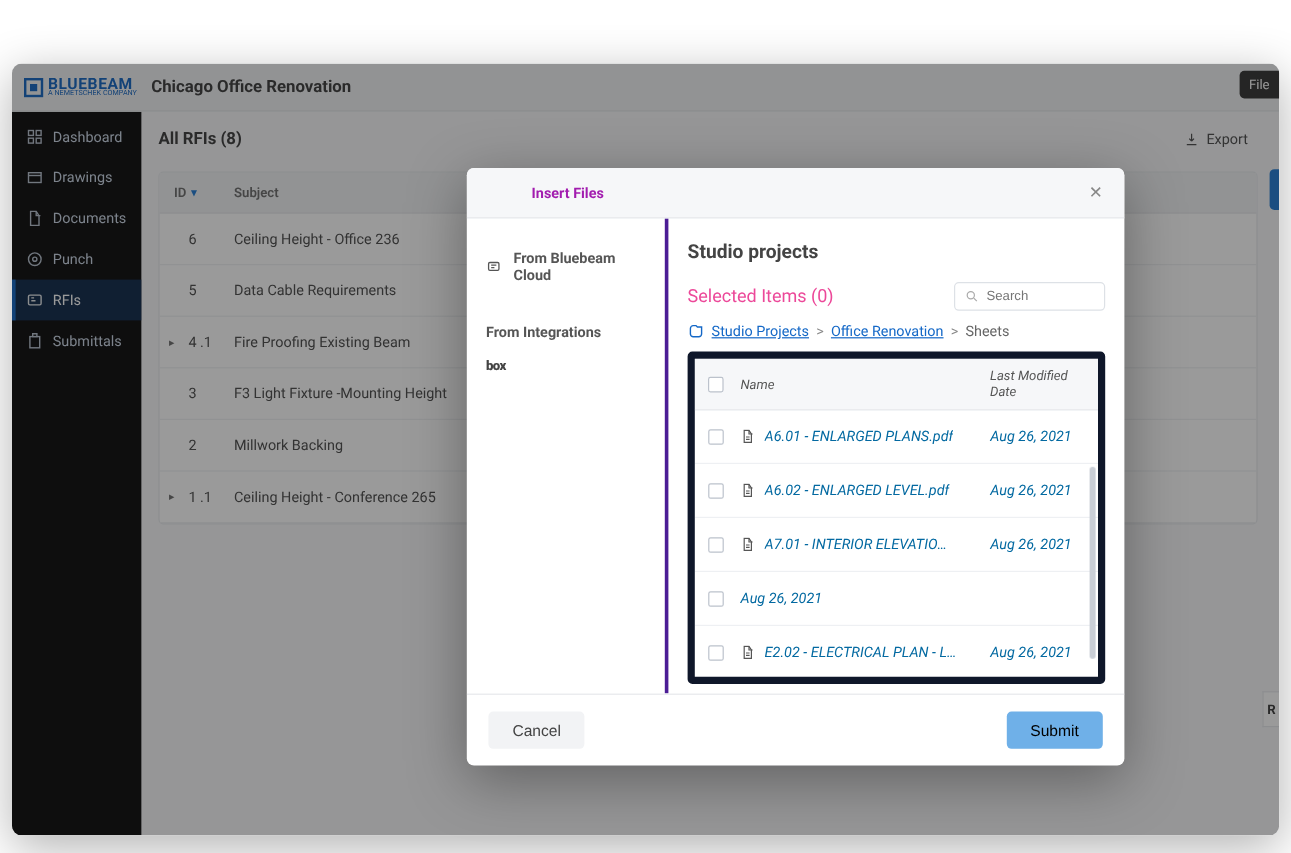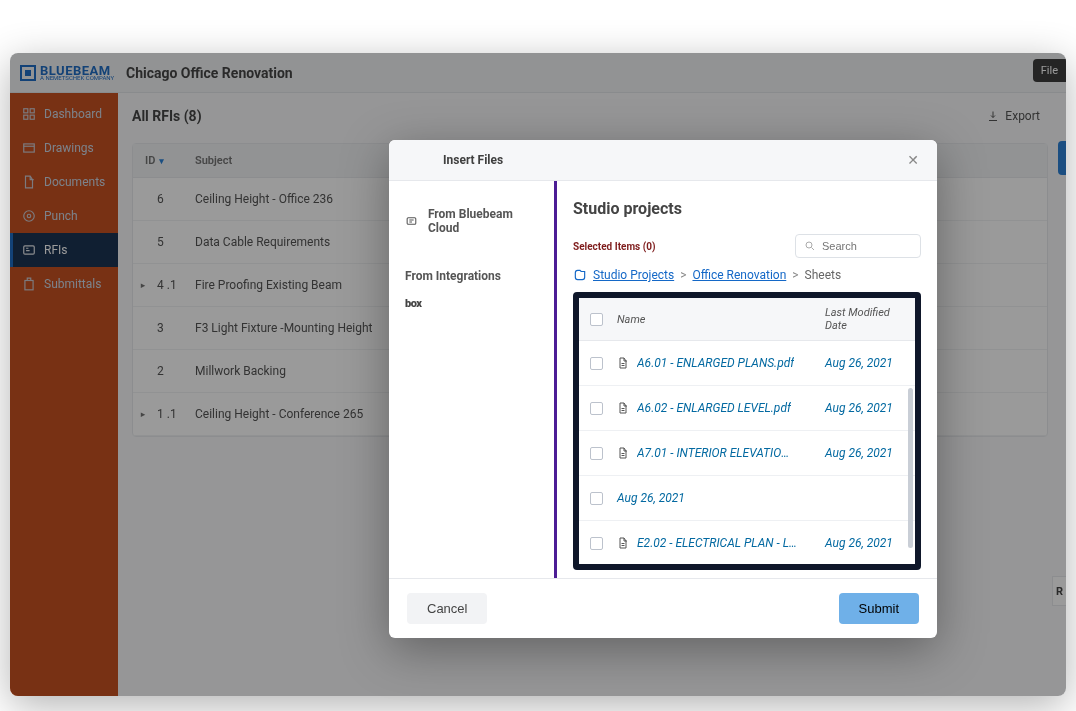--- a/index.html
+++ b/index.html
@@ -74,21 +74,21 @@
       border-radius: 4px 0 0 4px;
     }
     
     .main-area {
       flex: 1;
       display: flex;
       overflow: hidden;
     }
     .sidebar {
       width: 108px;
-      background: #c2410c;
+      background: #000000;
       color: #c8d4e4;
       font-size: 12px;
       padding-top: 4px;
     }
     .sidebar-item {
       display: flex;
       align-items: center;
       gap: 8px;
       padding: 10px 12px;
       cursor: pointer;
@@ -183,21 +183,21 @@
       overflow: hidden;
     }
     .modal-header {
       background: #f6f7f9;
       border-bottom: 1px solid #e6e8ec;
       padding: 10px 14px;
       display: flex;
       align-items: center;
       justify-content: space-between;
     }
-    .modal-title { font-size: 12px; font-weight: 700; color: #404040; padding-left: 40px; }
+    .modal-title { font-size: 12px; font-weight: 700; color: #a21caf; padding-left: 40px; }
     .modal-close { font-size: 14px; color: #888; cursor: pointer; padding: 2px 4px; }
     .modal-body {
       flex: 1;
       display: flex;
       overflow: hidden;
     }
     .modal-left {
       width: 168px;
       border-right: 3px solid #4c1d95;
       padding: 18px 12px;
@@ -232,21 +232,21 @@
       font-weight: 700;
       color: #444;
       margin-bottom: 16px;
     }
     .selected-row {
       display: flex;
       align-items: center;
       justify-content: space-between;
       margin-bottom: 10px;
     }
-    .selected-label { font-size: 10px; font-weight: 700; color: #7f1d1d; }
+    .selected-label { font-size: 15px; font-weight: 400; color: #ec4899; }
     .search-box {
       border: 1px solid #dde1e6;
       border-radius: 4px;
       padding: 5px 8px;
       display: flex;
       align-items: center;
       gap: 6px;
       width: 126px;
       font-size: 12px;
       color: #999;

